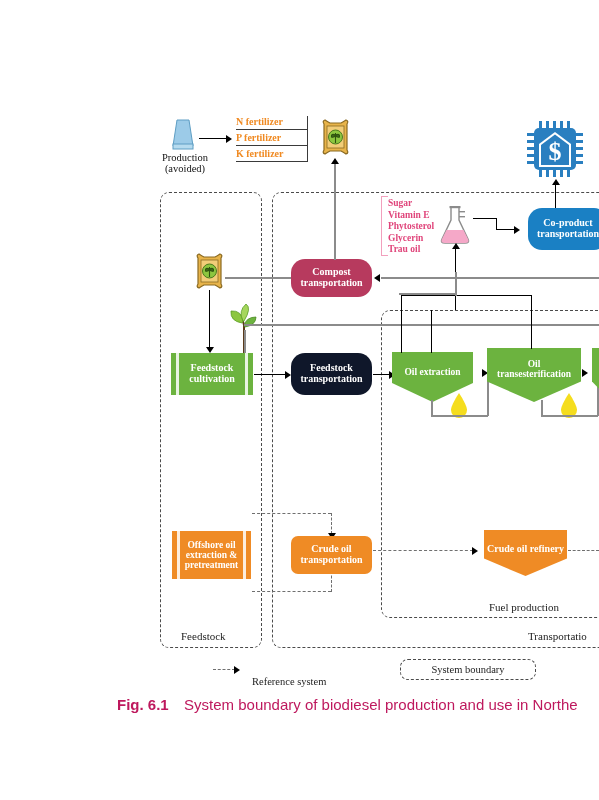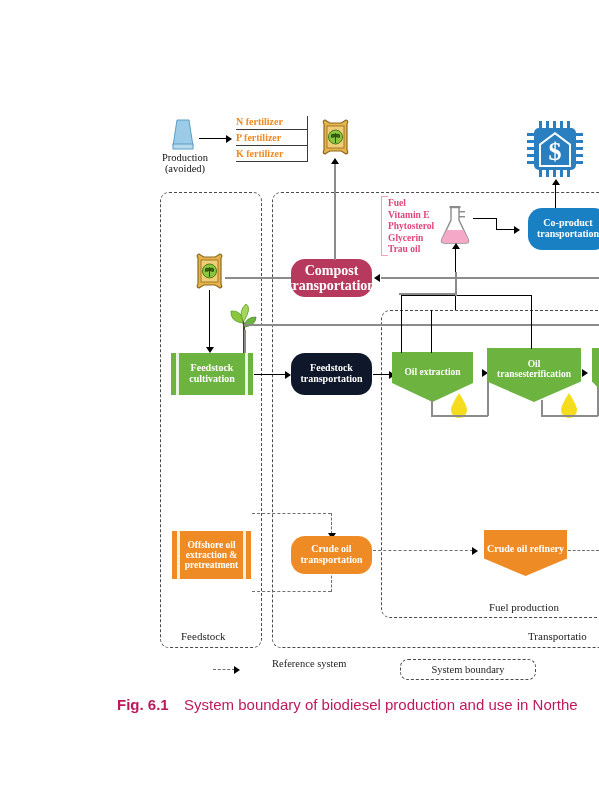--- a/index.html
+++ b/index.html
@@ -11,21 +11,21 @@
   
   .node{display:flex;align-items:center;justify-content:center;text-align:center;
         color:#ffffff;font-weight:bold;line-height:1.08;
         font-family:"Liberation Serif",serif;}
 
   
   .pill{border-radius:14px;}
   .pill.green{background:#0f172a;}
   .pill.crimson{background:#b73a5e;}
   .pill.blue{background:#1a80c4;}
-  .pill.orange{background:#ef8b25;}
+  .pill.orange{background:#ef8b25;border-radius:7px;}
 
   
   .bar-box{background:#6cb33f;position:relative;}
   .bar-box.orange{background:#ef8b25;}
   .bar-box:before,.bar-box:after{content:"";position:absolute;top:0;bottom:0;
         width:3px;background:rgba(255,255,255,.85);}
   .bar-box:before{left:5px;}
   .bar-box:after{right:5px;}
 
   
@@ -151,21 +151,21 @@
       <path d="M29,12 L45,24 L45,47 L13,47 L13,24 Z" fill="#ffffff"></path>
       <path d="M29,14.5 L43,25 L43,45 L15,45 L15,25 Z" fill="#2a7fc0"></path>
       <text x="29" y="40" font-family="Liberation Serif, serif" font-size="26" font-weight="bold" fill="#ffffff" text-anchor="middle">$</text>
     </svg>
   </div>
 
   <div class="abs ln v" style="left:555px;top:184px;height:36px;"></div>
   <div class="abs arrow u" style="left:551.5px;top:179px;"></div>
 
   <div class="abs coprod-br" style="left:381px;top:196px;width:7px;height:60px;"></div>
-  <div class="abs coprod" style="left:388px;top:198px;">Fuel</div>
+  <div class="abs coprod" style="left:388px;top:198px;">Sugar</div>
   <div class="abs coprod" style="left:388px;top:209.5px;">Vitamin E</div>
   <div class="abs coprod" style="left:388px;top:221px;">Phytosterol</div>
   <div class="abs coprod" style="left:388px;top:232.5px;">Glycerin</div>
   <div class="abs coprod" style="left:388px;top:244px;">Trau oil</div>
 
   <div class="abs" style="left:438px;top:205px;width:34px;height:40px;">
     <svg width="34" height="40" viewBox="0 0 34 40">
       <path d="M13,2 L13,15 L4,34 Q2,38 7,38 L27,38 Q32,38 30,34 L21,15 L21,2 Z" fill="#ffffff" stroke="#8b8b8b" stroke-width="1.4"></path>
       <path d="M8.5,25 L25.5,25 L30,34 Q32,38 27,38 L7,38 Q2,38 4,34 Z" fill="#f5a8c8"></path>
       <rect x="11.5" y="1" width="11" height="2.2" fill="#8b8b8b"></rect>
@@ -179,21 +179,21 @@
 
   <div class="abs ln h" style="left:473px;top:218px;width:23px;"></div>
   <div class="abs ln v" style="left:496px;top:218px;height:11px;"></div>
   <div class="abs ln h" style="left:496px;top:229px;width:19px;"></div>
   <div class="abs arrow r" style="left:514px;top:225.5px;"></div>
 
   <div class="abs node pill blue" style="left:528px;top:208px;width:80px;height:42px;font-size:10px;padding:0 4px;">
     <span>Co-product transportation</span>
   </div>
 
-  <div class="abs node pill crimson" style="left:291px;top:259px;width:81px;height:38px;font-size:14px;padding:0 3px;">
+  <div class="abs node pill crimson" style="left:291px;top:259px;width:81px;height:38px;font-size:10px;padding:0 3px;">
     <span>Compost transportation</span>
   </div>
 
   <div class="abs ln v gray" style="left:334px;top:164px;height:96px;"></div>
   <div class="abs arrow u" style="left:331px;top:158px;"></div>
 
   <div class="abs ln h gray" style="left:381px;top:277px;width:218px;"></div>
   <div class="abs arrow l" style="left:374px;top:274px;"></div>
 
   <div class="abs ln h gray" style="left:225px;top:277px;width:66px;"></div>
@@ -296,21 +296,21 @@
   <div class="abs dash-h" style="left:373px;top:550px;width:100px;"></div>
   <div class="abs arrow r" style="left:472px;top:546.5px;"></div>
 
   <div class="abs node funnel orange" style="left:484px;top:530px;width:83px;height:46px;font-size:10px;">
     <span style="transform:translateY(-4px);">Crude oil refinery</span>
   </div>
   <div class="abs dash-h" style="left:568px;top:550px;width:31px;"></div>
 
   <div class="abs dash-h" style="left:213px;top:669px;width:22px;"></div>
   <div class="abs arrow r" style="left:234px;top:665.5px;"></div>
-  <div class="abs legend-txt" style="left:252px;top:658px;margin-left:20px;">Reference system</div>
+  <div class="abs legend-txt" style="left:252px;top:676px;">Reference system</div>
 
   <div class="abs legend-box" style="left:400px;top:659px;width:136px;height:21px;">
     <span class="legend-txt">System boundary</span>
   </div>
 
   <div class="abs figcap" style="left:117px;top:696px;">
     <b>Fig. 6.1</b>
     <span style="display:inline-block;width:7px;"></span>
     <span>System boundary of biodiesel production and use in Northe</span>
   </div>

